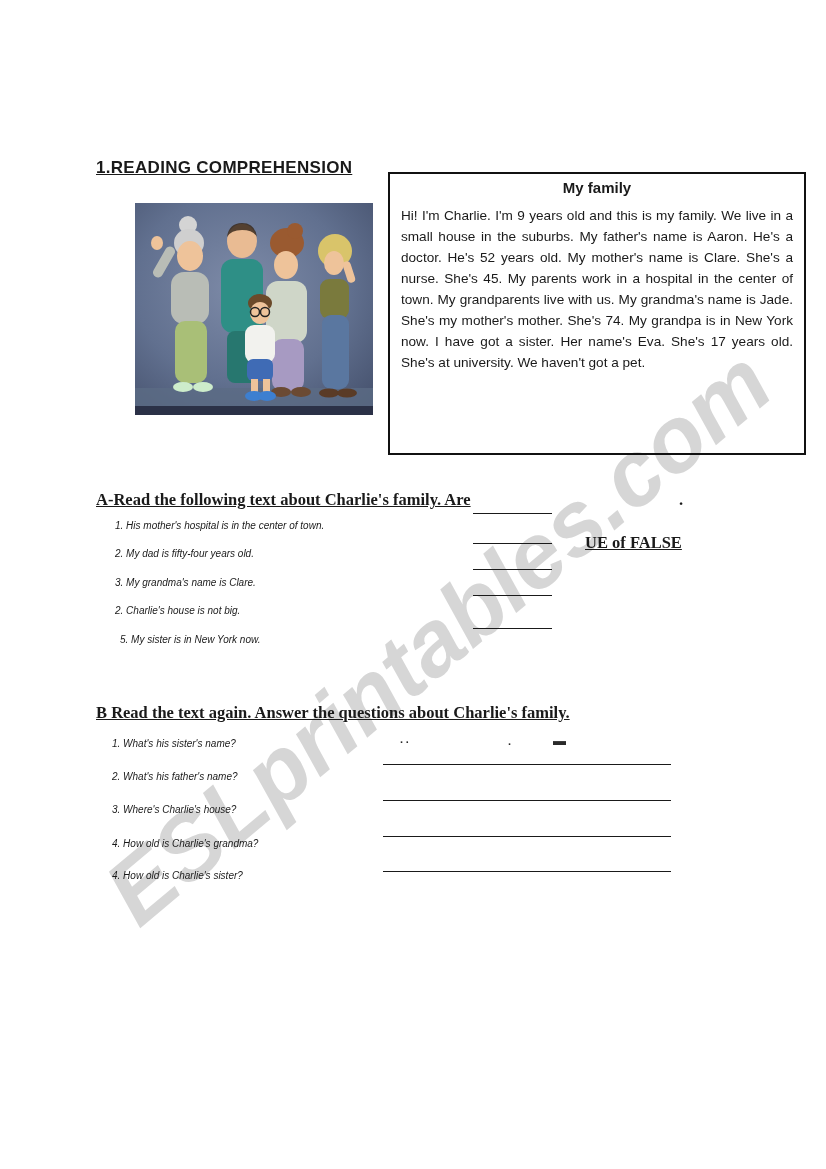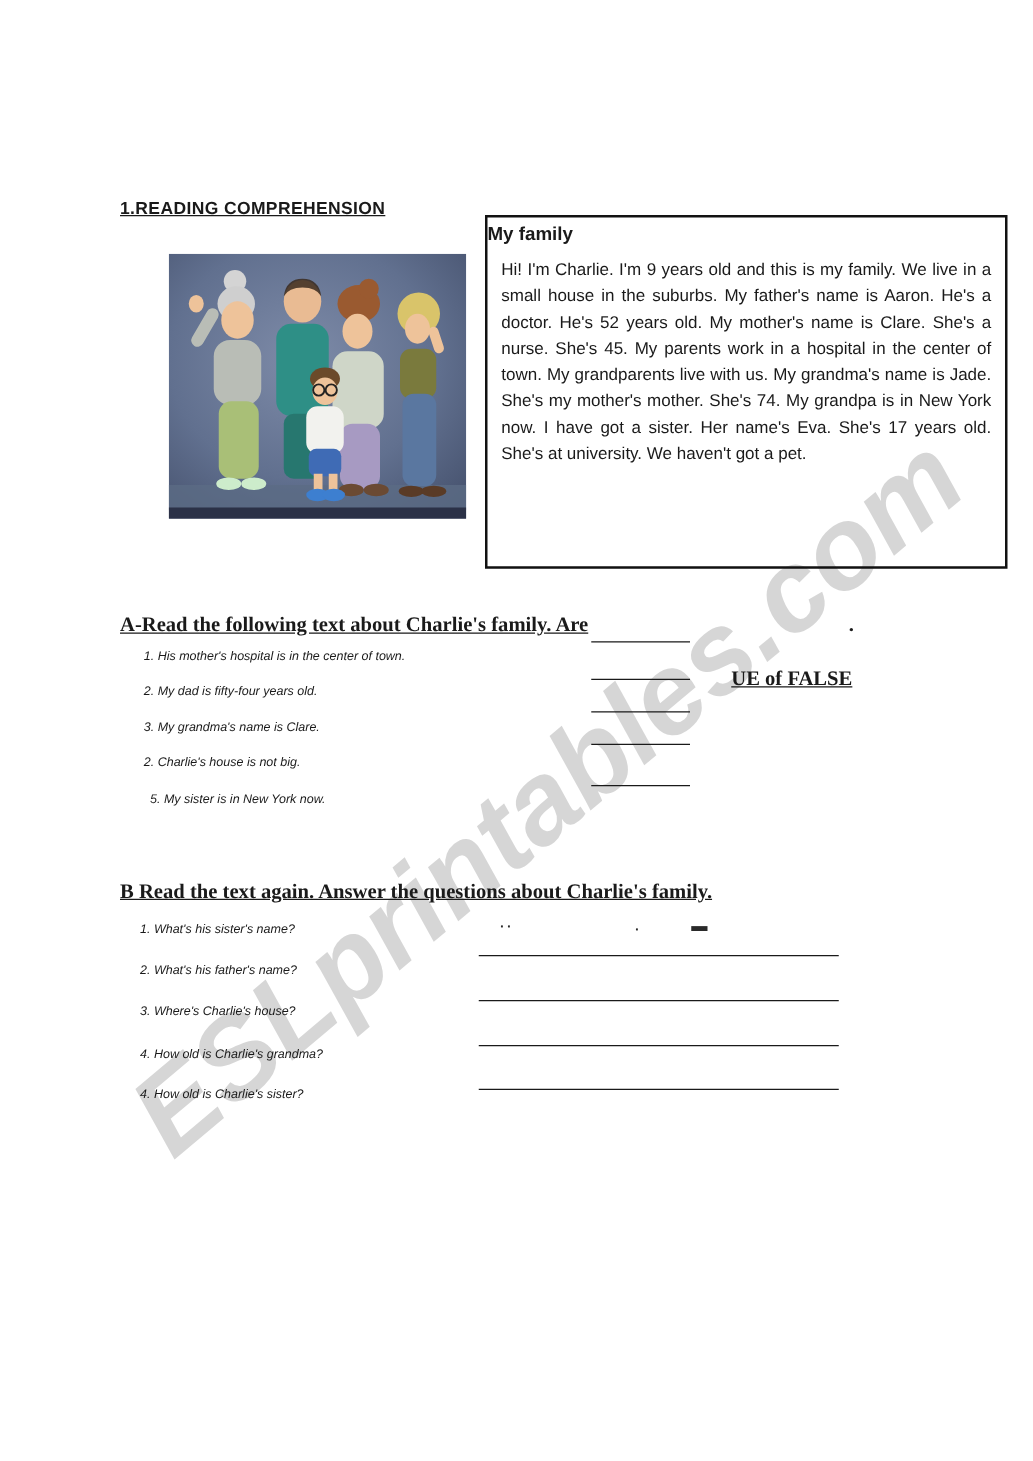--- a/index.html
+++ b/index.html
@@ -24,36 +24,37 @@
     letter-spacing:0px;
     color:rgba(173,173,173,0.5);
     white-space:nowrap;
     z-index:1;
     pointer-events:none;
   }
   
   .layer{position:absolute;inset:0;z-index:2;}
   .main-heading{
     position:absolute;left:96px;top:158px;
-    font-size:14px;font-weight:bold;letter-spacing:0.3px;
+    font-size:17px;font-weight:bold;letter-spacing:0.3px;
     text-decoration:underline;
   }
   
   .photo{
     position:absolute;left:135px;top:203px;width:238px;height:212px;
     z-index:3;
   }
   
   .reading-box{
     position:absolute;left:388px;top:172px;width:418px;height:283px;
     border:2.5px solid #111;
     box-sizing:border-box;
     background:transparent;
   }
   .reading-box .title{
+    text-align:center;
     font-weight:bold;
     font-size:15px;
     margin-top:5px;
   }
   .reading-box .body{
     margin:9px 11px 10px 11px;
     font-size:13.6px;
     line-height:21px;
     text-align:justify;
   }

